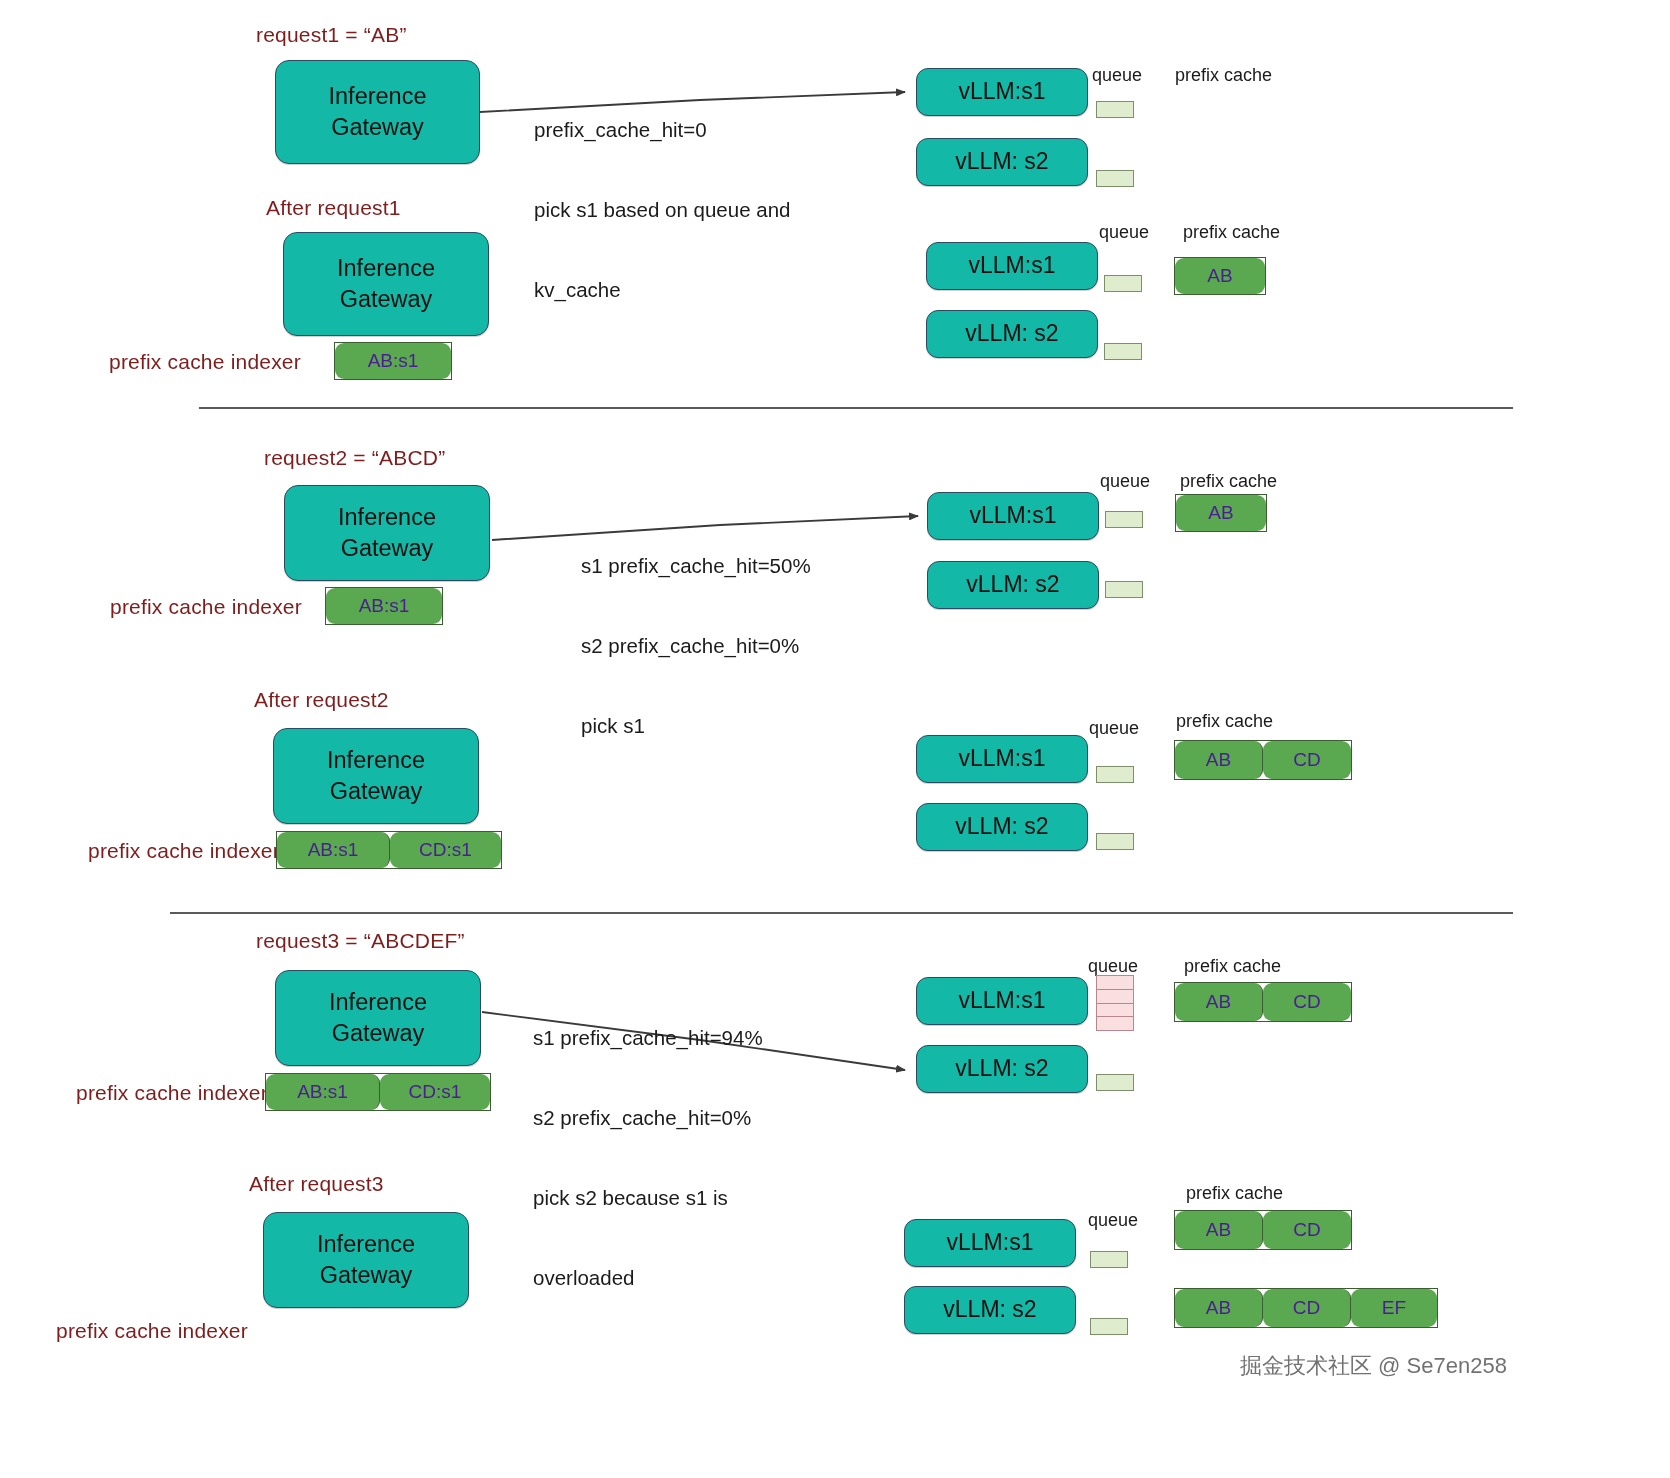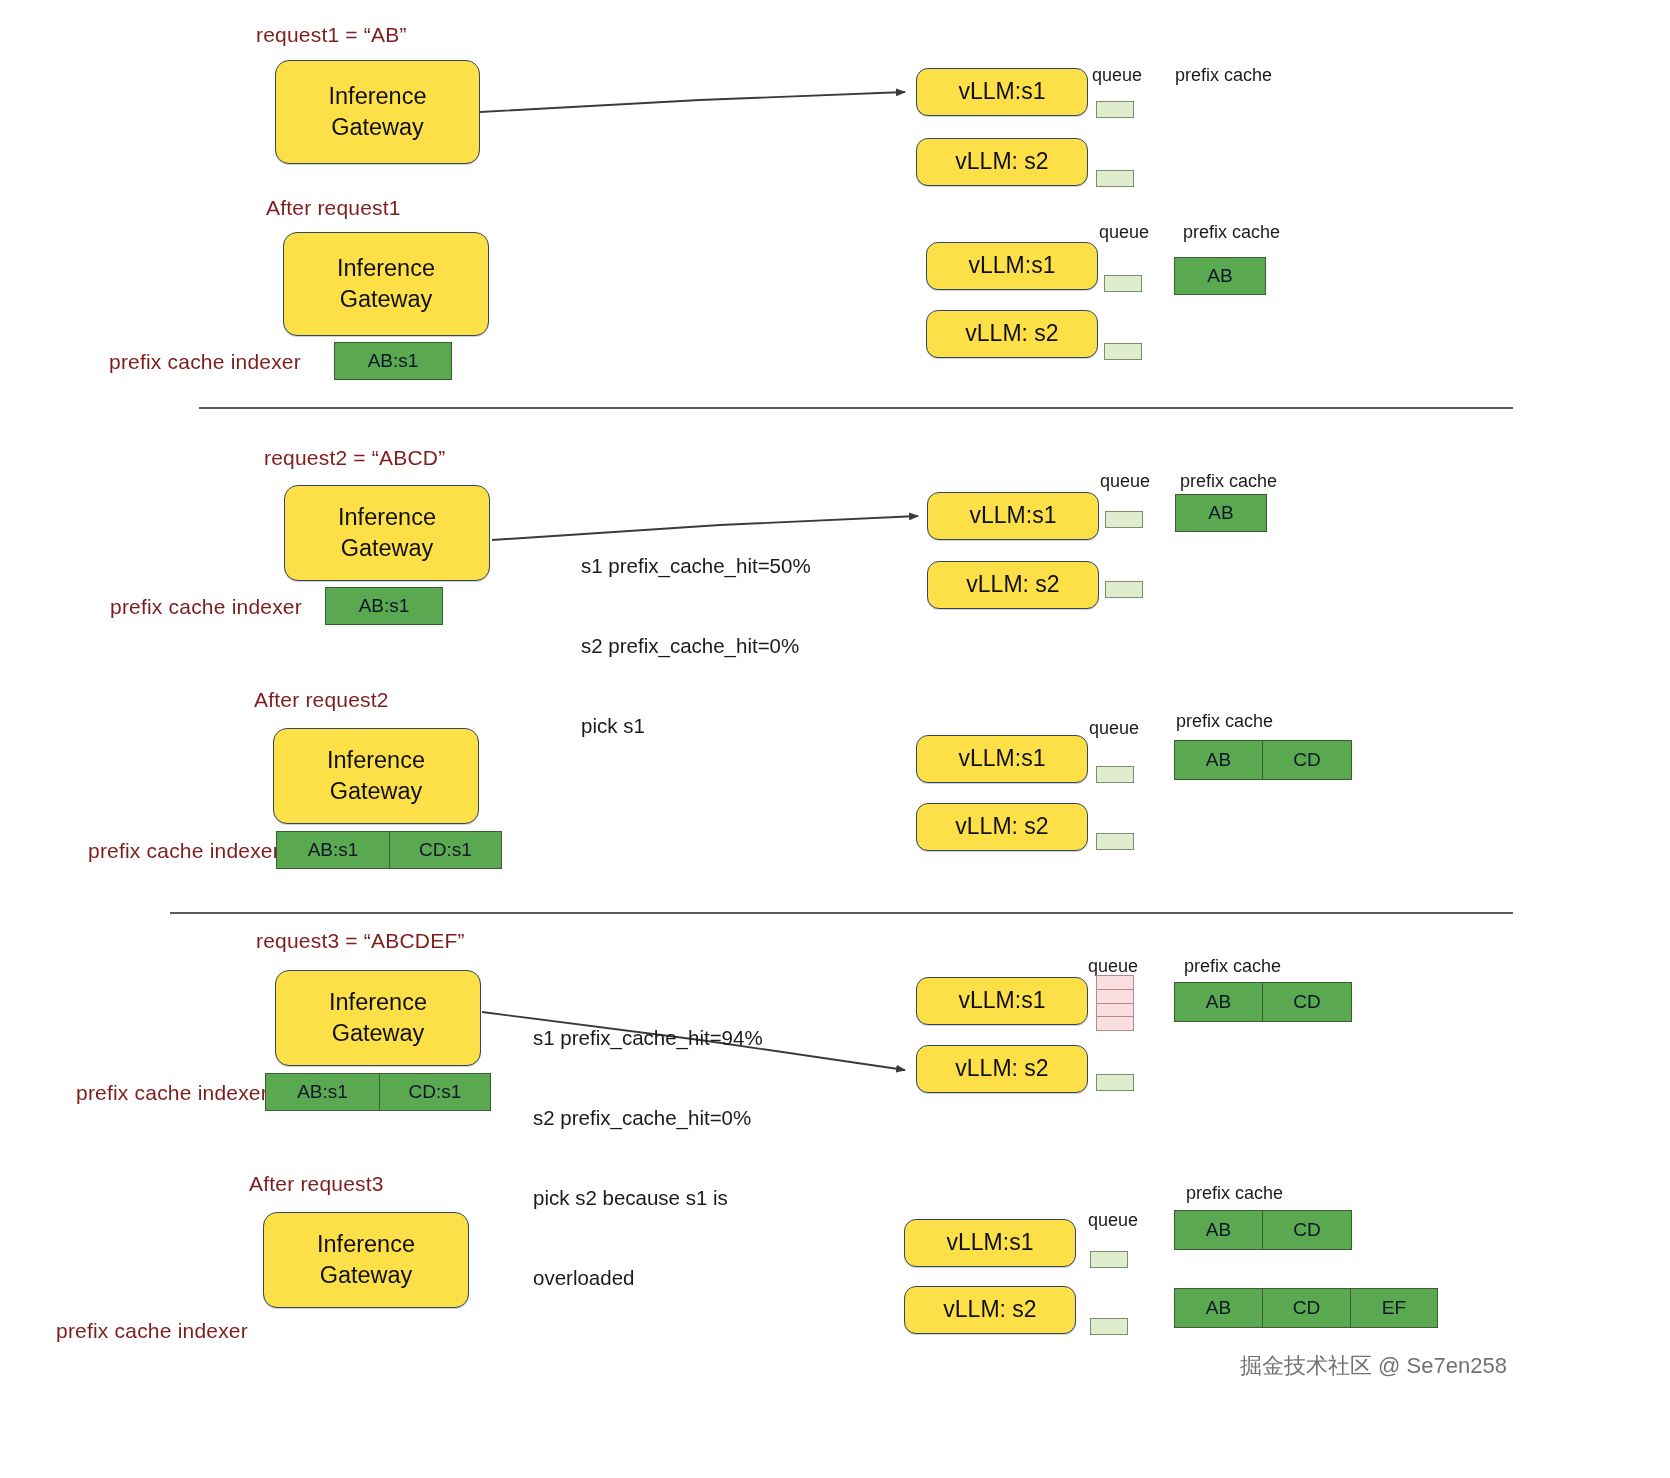--- a/index.html
+++ b/index.html
@@ -39,21 +39,21 @@
   .annot {
     font-size: 20.5px;
     color: #1b1b1b;
     white-space: pre;
     line-height: 1.30;
   }
 
   
   .node {
     box-sizing: border-box;
-    background: #fde047;
+    background: #14b8a6;
     border: 1.6px solid #2e4a63;
     border-radius: 14px;
     display: flex;
     align-items: center;
     justify-content: center;
     flex-direction: column;
     color: #101010;
     font-size: 23px;
     line-height: 1.30;
     text-align: center;
@@ -64,27 +64,28 @@
 
   
   .green-row {
     display: flex;
     box-sizing: border-box;
     border: 1.4px solid #3c5c32;
   }
   .green-cell {
     box-sizing: border-box;
     background: #5aa84f;
-    color: #0f172a;
+    color: #4c1d95;
     font-size: 19px;
     display: flex;
     align-items: center;
     justify-content: center;
     border-right: 1.4px solid #3c5c32;
     white-space: nowrap;
+    border-radius: 9px;
   }
   .green-cell:last-child { border-right: none; }
 
   
   .queue-empty {
     box-sizing: border-box;
     background: #dfeccd;
     border: 1.3px solid #7d8f6a;
     width: 38px;
     height: 17px;
@@ -145,20 +146,25 @@
     <path d="M482,1012 L700,1040 L905,1070" fill="none" stroke="#3a3a3a" stroke-width="1.9" marker-end="url(#ah)"></path>
   </svg>
 
   <div class="abs caption" style="left:256px; top:22px;">request1 = “AB”</div>
 
   <div class="abs node gateway" style="left:275px; top:60px; width:205px; height:104px;">
     <span>Inference</span>
     <span>Gateway</span>
   </div>
 
+  <div class="abs annot" style="left:534px; top:64px;">
+    <div>prefix_cache_hit=0</div>
+    <div>pick s1 based on queue and</div>
+    <div>kv_cache</div>
+  </div>
 
   <div class="abs small-caption" style="left:1092px; top:64px;">queue</div>
   <div class="abs small-caption" style="left:1175px; top:64px;">prefix cache</div>
 
   <div class="abs node server" style="left:916px; top:68px; width:172px; height:48px;">
     <span>vLLM:s1</span>
   </div>
   <div class="abs queue-empty" style="left:1096px; top:101px;"></div>
 
   <div class="abs node server" style="left:916px; top:138px; width:172px; height:48px;">

